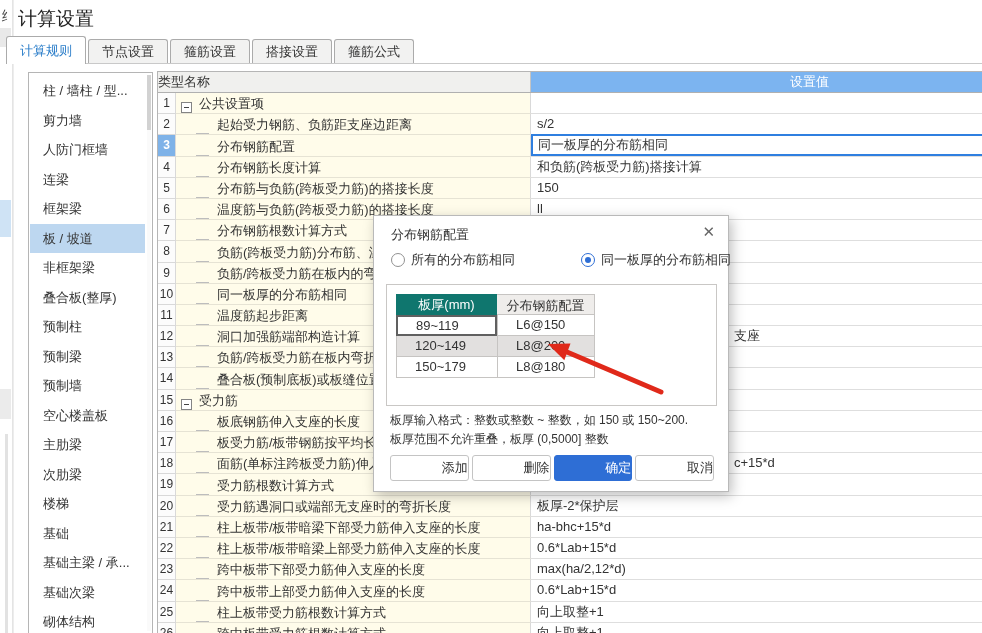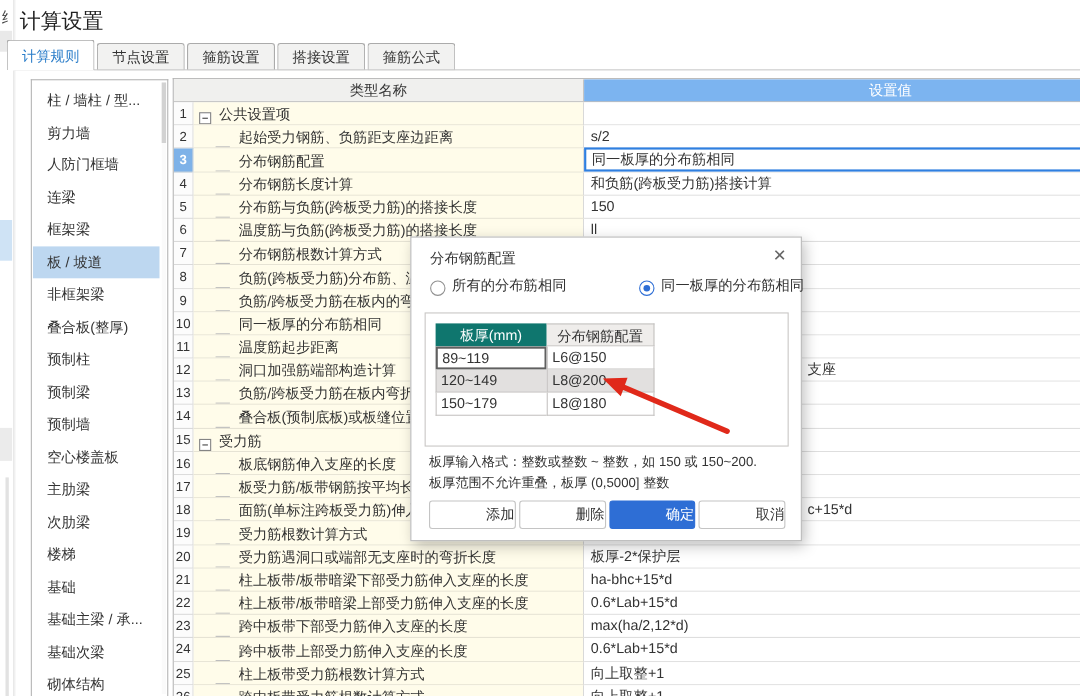--- a/index.html
+++ b/index.html
@@ -31,21 +31,21 @@
   .side-item{height:29.5px;line-height:29.5px;padding-left:13px;font-size:13px;color:#333;
     white-space:nowrap;overflow:hidden;cursor:default}
   .side-item.sel{background:#BDD7F0}
   .side-scroll{position:absolute;right:1px;top:2px;width:4px;height:556px;background:#FAFAFA}
   .side-thumb{position:absolute;right:0;top:0;width:4px;height:55px;background:#D2D2D2}
 
   
   .table{position:absolute;left:157px;top:71px;width:825px;height:562px;overflow:hidden;
     border-left:1px solid #B5B5B5;border-top:1px solid #B5B5B5}
   .thead{display:flex;width:930px;height:21px;border-bottom:1px solid #B0B0B0}
-  .th-name{width:373px;background:#F0F0EE;text-align:center;line-height:20px;font-size:13px;color:#333;
+  .th-name{width:373px;background:#F0F0EE;text-align:left;line-height:20px;font-size:13px;color:#333;
     border-right:1px solid #C4C4C4}
   .th-value{width:557px;background:#7CB4F0;color:#fff;text-align:center;line-height:20px;font-size:13px}
   .trow{display:flex;width:930px;height:21.2px}
   .c-num{width:18px;background:#FCFCFC;border-right:1px solid #D9D9D9;border-bottom:1px solid #D9D9D9;
     text-align:center;font-size:12px;line-height:20px;color:#333;flex:none}
   .c-num.sel{background:#7EB2E8;color:#fff;font-weight:bold}
   .c-name{width:355px;background:#FFFCEA;border-right:1px solid #D9D9D9;border-bottom:1px solid #E6E3D4;
     font-size:13px;color:#333;white-space:nowrap;overflow:hidden;display:flex;align-items:flex-end;flex:none}
   .c-name span{white-space:nowrap}
   .c-val{width:557px;background:#fff;border-bottom:1px solid #DEDEDE;font-size:13px;line-height:20px;
@@ -56,32 +56,32 @@
   .dash{width:13px;height:1px;background:#BDBDBD;margin:0 8px 0 20px;flex:none}
   .editwrap{position:absolute;left:0;right:0;top:-1px;bottom:0;border:2px solid #2F7FE0;background:#fff;
     font-size:13px;display:flex;align-items:center;padding-left:5px}
 
   
   .modal{position:absolute;left:373px;top:215px;width:356px;height:277px;background:#fff;
     border:1px solid #B9B9B9;box-shadow:3px 4px 12px rgba(0,0,0,.25);z-index:10}
   .m-title{position:absolute;left:17px;top:10px;font-size:13px;color:#333}
   .m-close{position:absolute;right:13px;top:7px;font-size:15px;color:#666;cursor:default}
   .m-radios{position:absolute;left:17px;top:35px;display:flex;font-size:13px;color:#333}
-  .m-radio{display:flex;align-items:flex-end;margin-right:24px;white-space:nowrap}
+  .m-radio{display:flex;align-items:center;margin-right:24px;white-space:nowrap}
   .m-radio:nth-child(2){margin-left:42px}
   .radio{width:14px;height:14px;border:1px solid #919191;border-radius:50%;margin-right:6px;background:#fff;flex:none;position:relative}
   .radio.on{border-color:#2E6ED5}
   .radio.on::after{content:"";position:absolute;inset:3px;background:#2E6ED5;border-radius:50%}
   .m-box{position:absolute;left:12px;top:68px;width:331px;height:122px;border:1px solid #C9C7C5;background:#fff}
   .m-grid{position:absolute;left:9px;top:9px}
   .gr{display:flex;height:21px}
   .gh1{width:101px;background:#0f766e;color:#fff;text-align:center;font-size:13px;line-height:21px;flex:none}
   .gh2{width:98px;background:#EFEDEB;color:#333;text-align:center;font-size:13px;line-height:21px;
     border:1px solid #C6C4C2;border-left:none;flex:none}
-  .gc{width:101px;font-size:13px;line-height:19px;padding-left:4px;border-left:1px solid #C6C4C2;
+  .gc{width:101px;font-size:13px;line-height:19px;padding-left:18px;border-left:1px solid #C6C4C2;
     border-bottom:1px solid #C6C4C2;background:#fff;flex:none}
   .gc.c2{width:98px;border-right:1px solid #C6C4C2}
   .gr.hl .gc{background:#E2E0DF}
   .gc.selcell{border:2px solid #606060;line-height:17px}
   .m-hint{position:absolute;left:16px;font-size:12px;color:#333;white-space:nowrap}
   .m-hint.l1{top:196px}
   .m-hint.l2{top:215px}
   .m-btns{position:absolute;left:16px;top:239px;width:324px;display:flex;gap:3px}
   .m-btn{flex:1;height:26px;line-height:24px;text-align:right;font-size:13px;color:#333;background:#fff;
     border:1px solid #C4C4C4;border-radius:3px;cursor:default}

